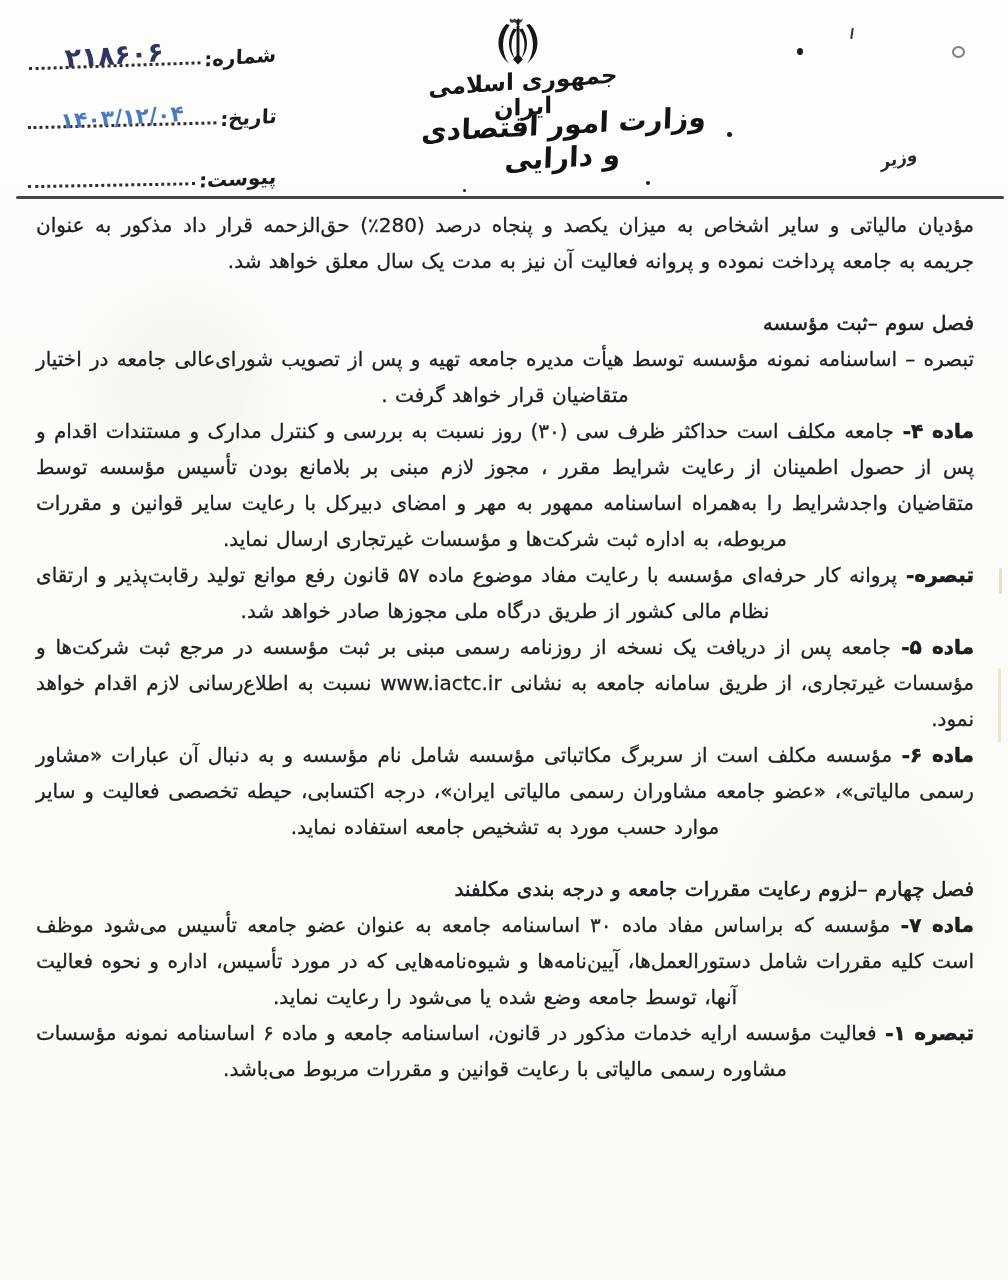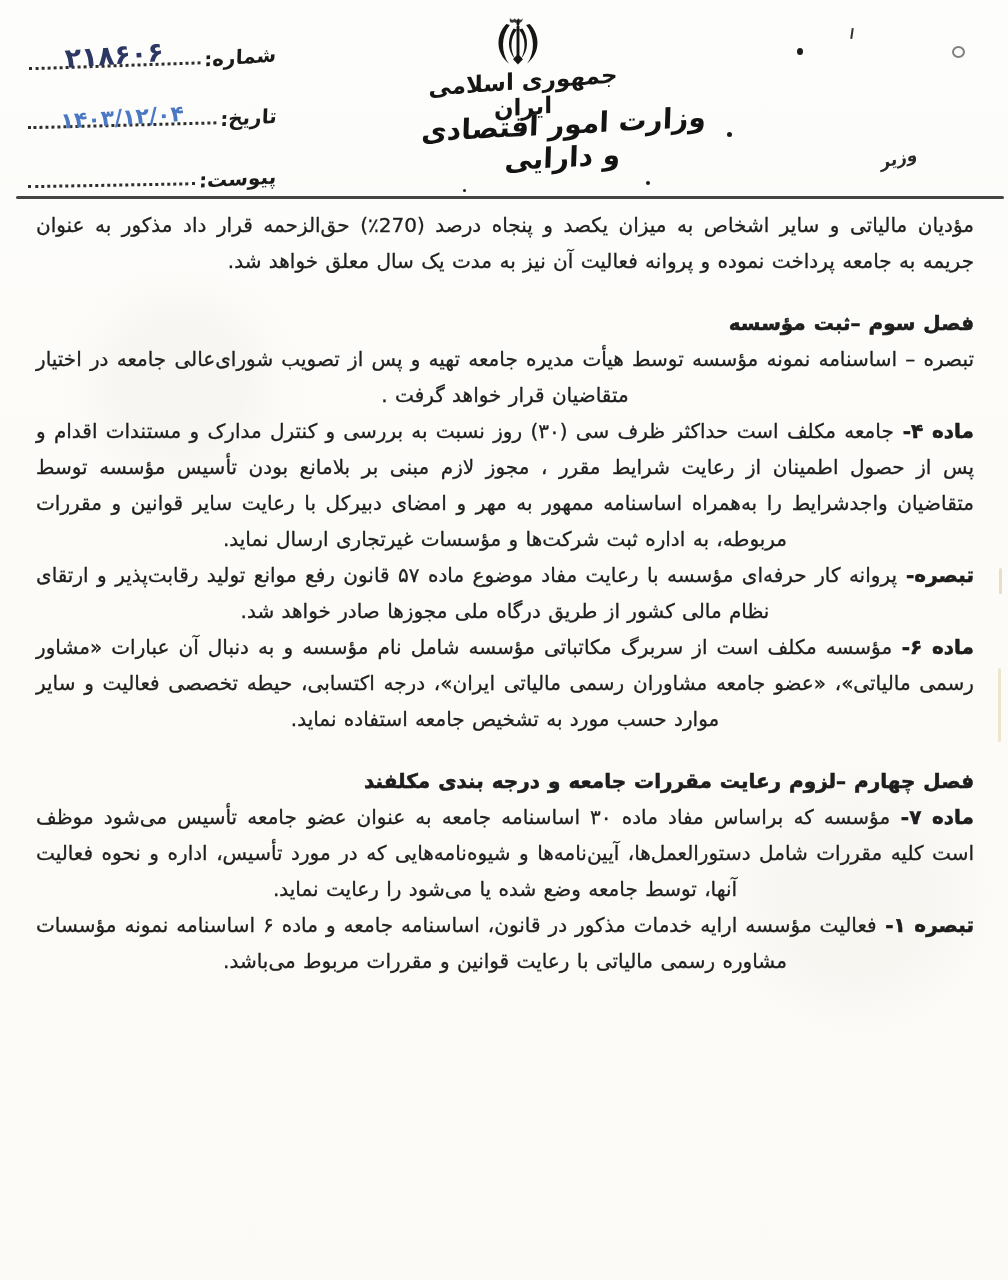--- a/index.html
+++ b/index.html
@@ -82,21 +82,21 @@
     text-align:justify;
     -webkit-text-stroke:.3px #1f1f1f;
     word-spacing:1px;
   }
   .par{margin:0;}
   .par.last-right{text-align-last:right;}
   .par.last-center{text-align-last:center;}
   .lead{font-weight:700;-webkit-text-stroke:.5px #111;}
   .lead.lead-regular{font-weight:400;margin-top:35px;-webkit-text-stroke:.3px #1f1f1f;}
   .section-heading{
-    font-weight:700;-webkit-text-stroke:.5px #111;
+    font-weight:400;-webkit-text-stroke:.5px #111;
     margin:26px 0 0 0;text-align:right;text-align-last:right;
   }
 </style>
 </head>
 <body>
 
 <div class="page">
 
   <div class="header">
 
@@ -145,24 +145,25 @@
     <div class="speck" style="left:646px;top:181px;width:4px;height:4px;"></div>
     <div class="speck" style="left:463px;top:189px;width:3px;height:3px;"></div>
 
     <div class="rule"></div>
   </div>
 
   <div class="edge-mark" style="left:999px;top:568px;height:26px;background:#ddd3ae;opacity:.7;"></div>
   <div class="edge-mark" style="left:998px;top:668px;height:74px;background:#e6ddbd;opacity:.7;"></div>
 
   <div class="doc-body">
-      <p class="par last-right"><span class="lead"></span><span>مؤدیان مالیاتی و سایر اشخاص به میزان یکصد و پنجاه درصد (270٪) حق‌الزحمه قرار داد مذکور به عنوان جریمه به جامعه پرداخت نموده و پروانه فعالیت آن نیز به مدت یک سال معلق خواهد شد.</span></p>
+      <p class="par last-right"><span class="lead"></span><span>مؤدیان مالیاتی و سایر اشخاص به میزان یکصد و پنجاه درصد (280٪) حق‌الزحمه قرار داد مذکور به عنوان جریمه به جامعه پرداخت نموده و پروانه فعالیت آن نیز به مدت یک سال معلق خواهد شد.</span></p>
       <p class="section-heading"><span>فصل سوم –ثبت مؤسسه</span></p>
       <p class="par last-center"><span class="lead lead-regular">تبصره – </span><span>اساسنامه نمونه مؤسسه توسط هیأت مدیره جامعه تهیه و پس از تصویب شورای‌عالی جامعه در اختیار متقاضیان قرار خواهد گرفت .</span></p>
       <p class="par last-center"><span class="lead">ماده ۴- </span><span>جامعه مکلف است حداکثر ظرف سی (۳۰) روز نسبت به بررسی و کنترل مدارک و مستندات اقدام و پس از حصول اطمینان از رعایت شرایط مقرر ، مجوز لازم مبنی بر بلامانع بودن تأسیس مؤسسه توسط متقاضیان واجدشرایط را به‌همراه اساسنامه ممهور به مهر و امضای دبیرکل با رعایت سایر قوانین و مقررات مربوطه، به اداره ثبت شرکت‌ها و مؤسسات غیرتجاری ارسال نماید.</span></p>
       <p class="par last-center"><span class="lead">تبصره- </span><span>پروانه کار حرفه‌ای مؤسسه با رعایت مفاد موضوع ماده ۵۷ قانون رفع موانع تولید رقابت‌پذیر و ارتقای نظام مالی کشور از طریق درگاه ملی مجوزها صادر خواهد شد.</span></p>
+      <p class="par last-right"><span class="lead">ماده ۵- </span><span>جامعه پس از دریافت یک نسخه از روزنامه رسمی مبنی بر ثبت مؤسسه در مرجع ثبت شرکت‌ها و مؤسسات غیرتجاری، از طریق سامانه جامعه به نشانی www.iactc.ir نسبت به اطلاع‌رسانی لازم اقدام خواهد نمود.</span></p>
       <p class="par last-center"><span class="lead">ماده ۶- </span><span>مؤسسه مکلف است از سربرگ مکاتباتی مؤسسه شامل نام مؤسسه و به دنبال آن عبارات «مشاور رسمی  مالیاتی»، «عضو جامعه مشاوران رسمی مالیاتی ایران»، درجه اکتسابی، حیطه تخصصی فعالیت و سایر موارد حسب مورد به تشخیص جامعه استفاده نماید.</span></p>
       <p class="section-heading"><span>فصل چهارم –لزوم رعایت مقررات جامعه و درجه بندی مکلفند</span></p>
       <p class="par last-center"><span class="lead">ماده ۷- </span><span>مؤسسه که براساس مفاد ماده ۳۰ اساسنامه جامعه به عنوان عضو جامعه تأسیس می‌شود موظف است کلیه مقررات شامل دستورالعمل‌ها، آیین‌نامه‌ها و شیوه‌نامه‌هایی که در مورد تأسیس، اداره و نحوه فعالیت آنها، توسط جامعه وضع شده یا می‌شود را رعایت نماید.</span></p>
       <p class="par last-center"><span class="lead">تبصره ۱- </span><span>فعالیت مؤسسه ارایه خدمات مذکور در قانون، اساسنامه جامعه و ماده ۶ اساسنامه نمونه مؤسسات مشاوره رسمی مالیاتی با رعایت قوانین و مقررات مربوط می‌باشد.</span></p>
     </div>
 
 </div>
 
 </body></html>

